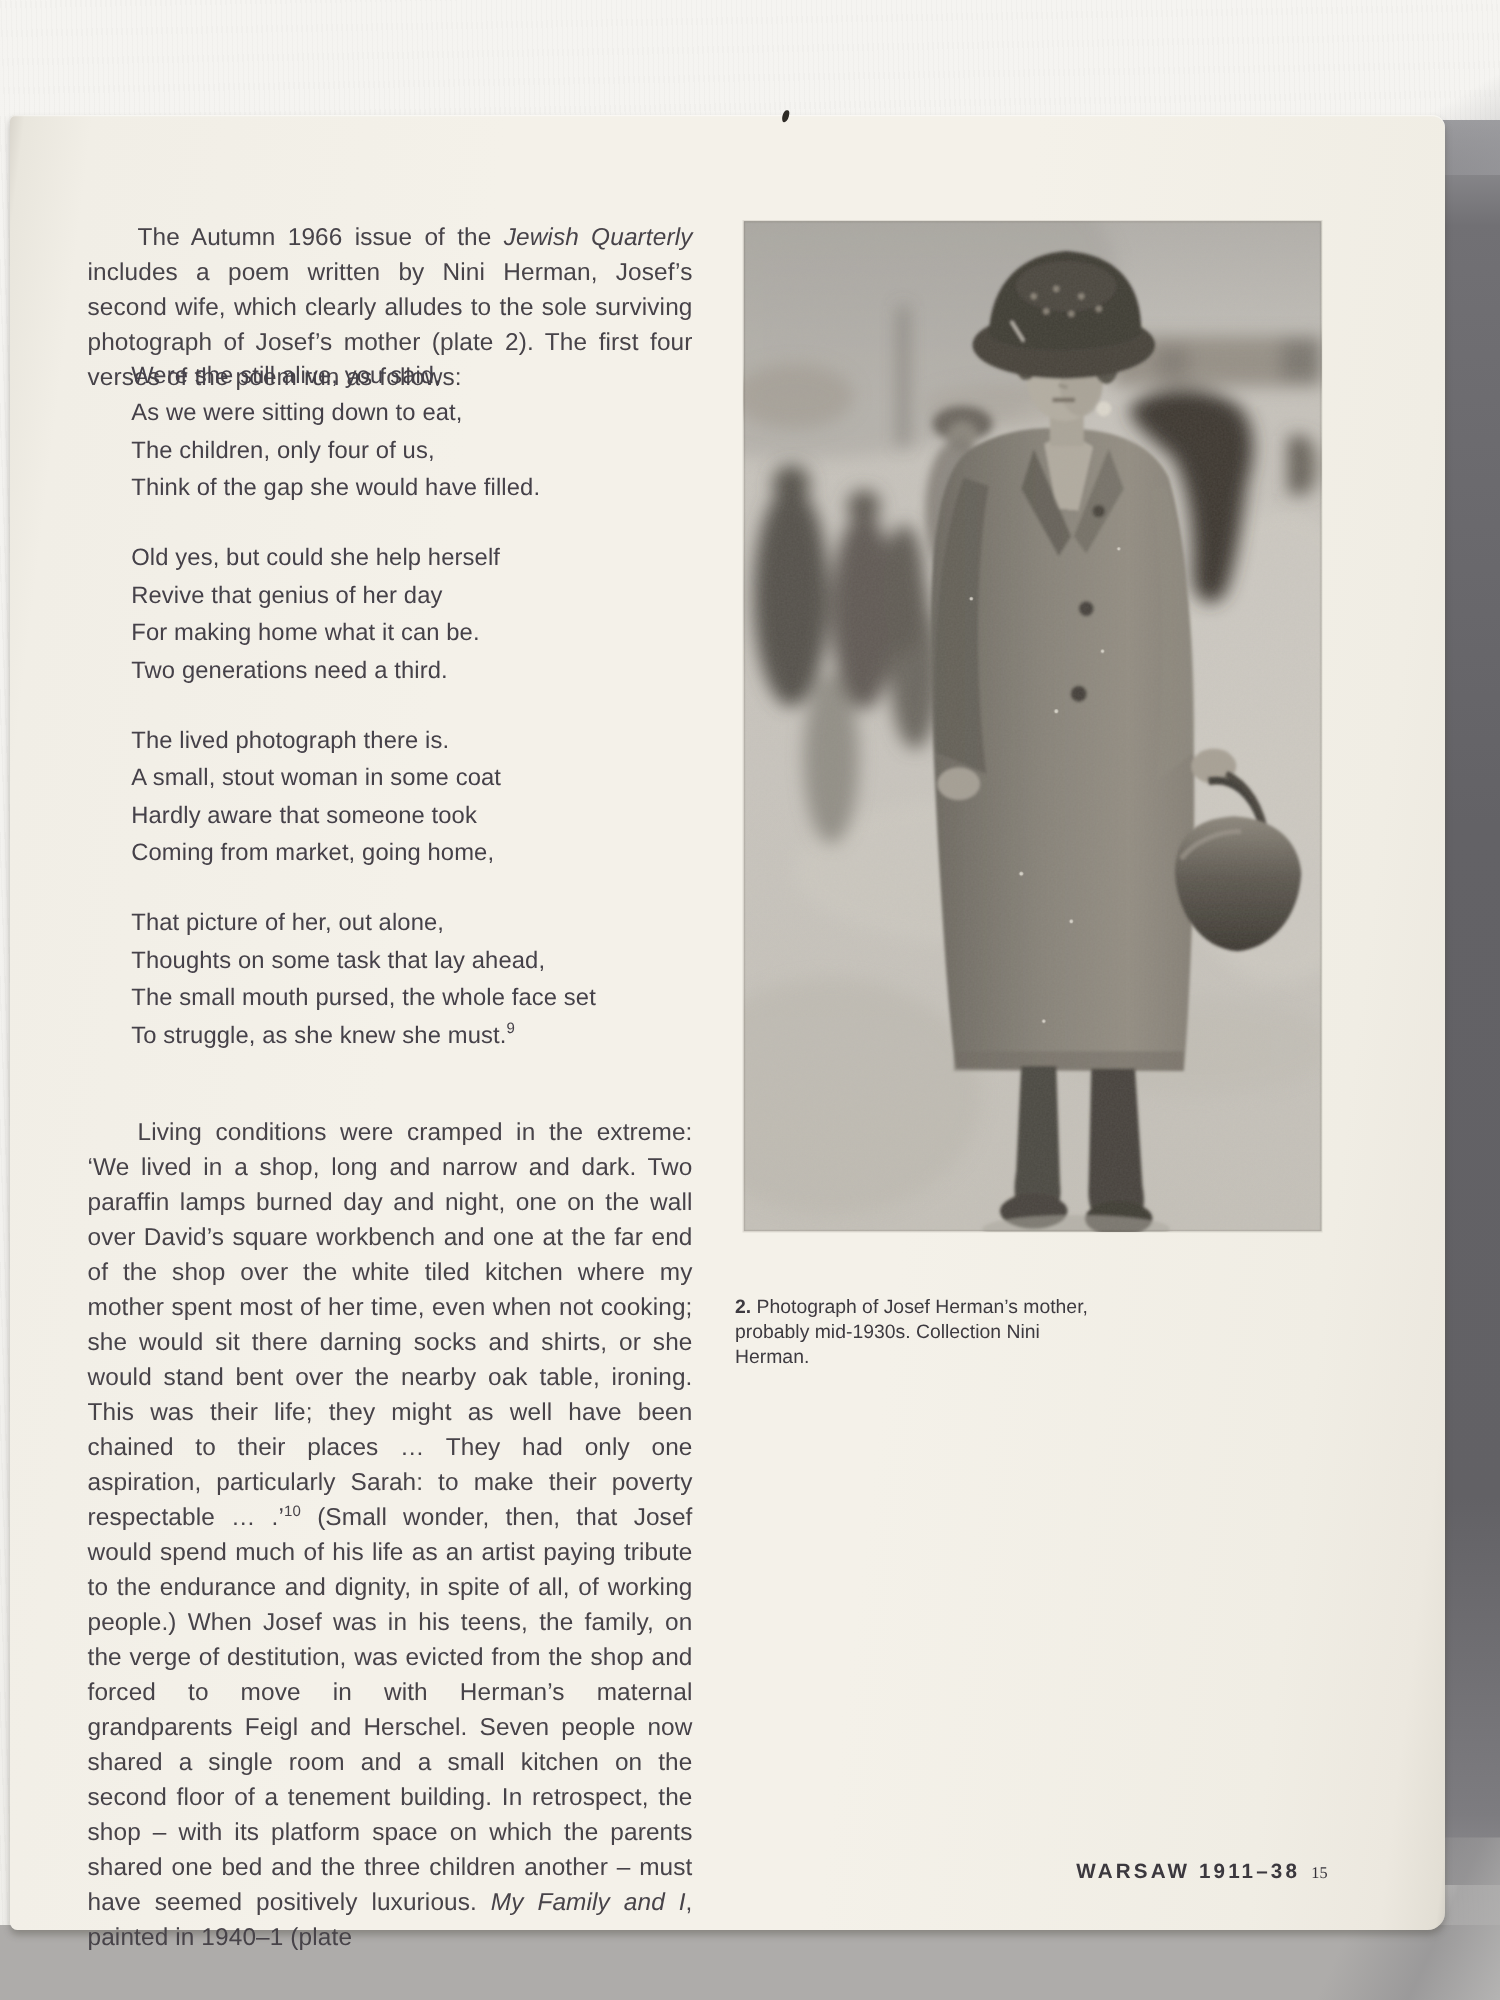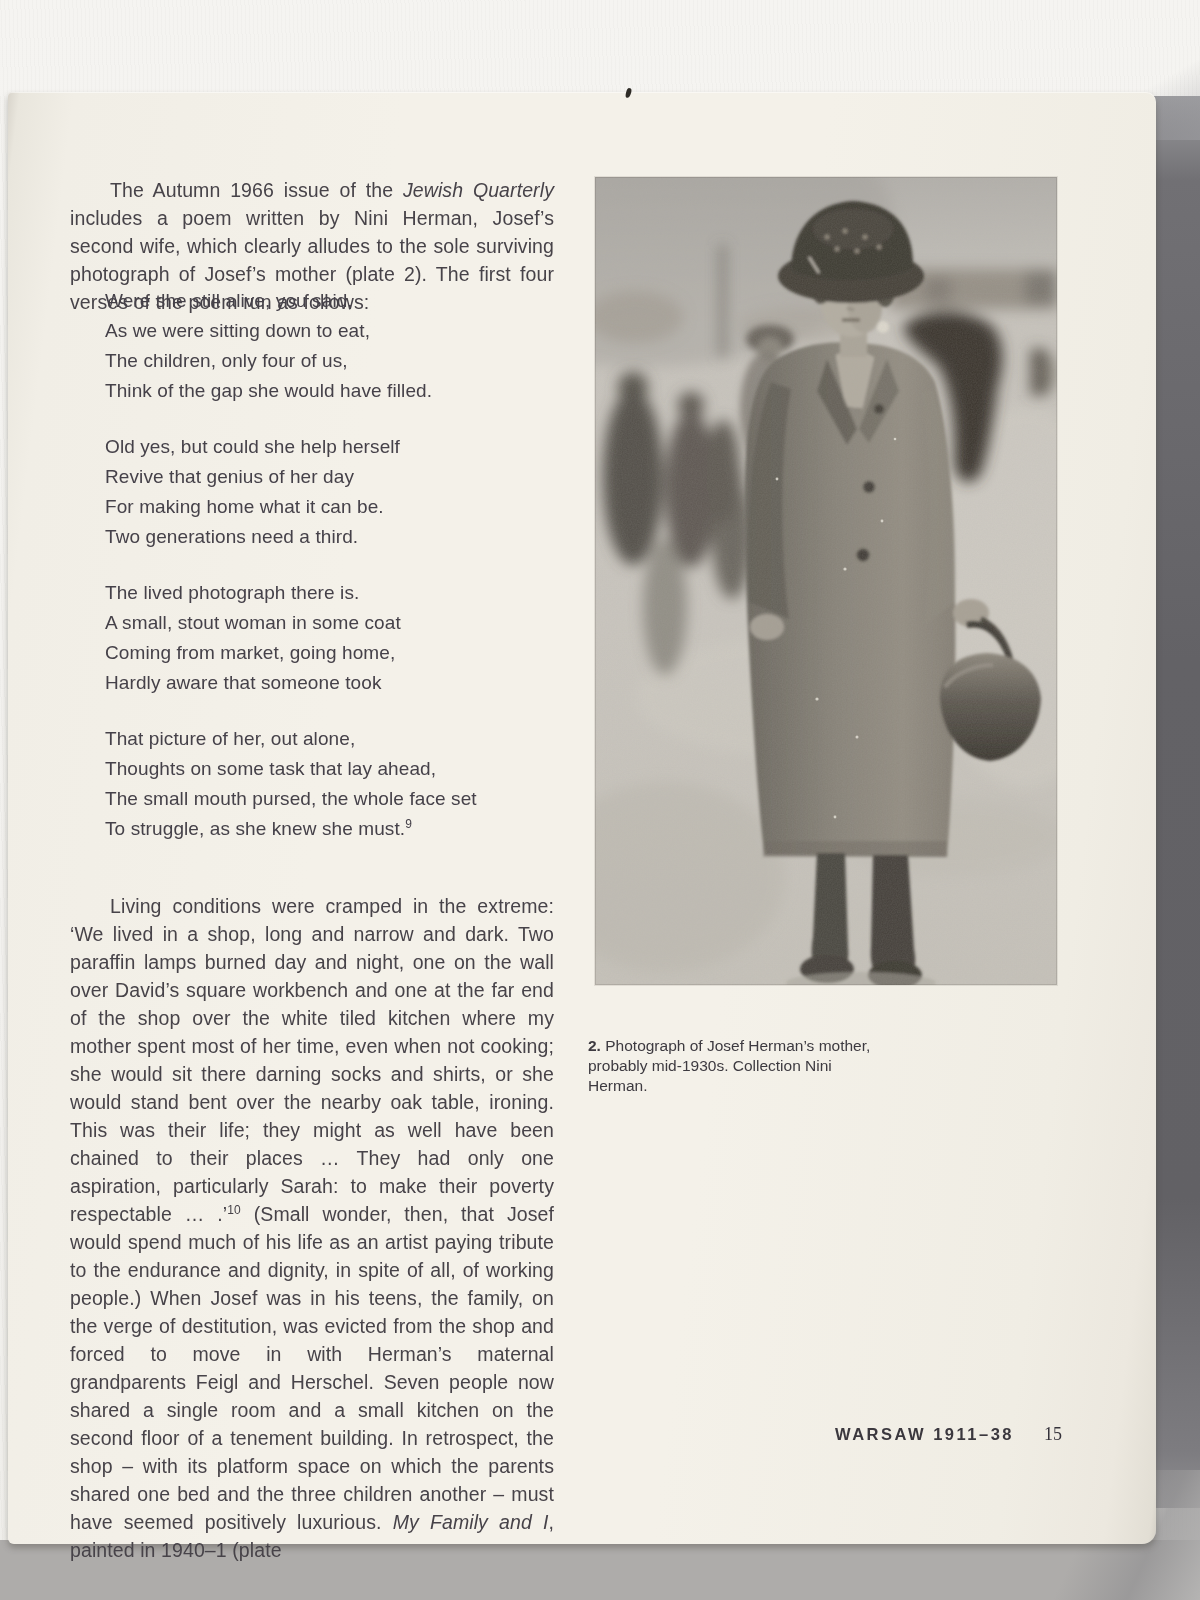--- a/index.html
+++ b/index.html
@@ -72,28 +72,28 @@
     background:#c7c3bc;
   }
   .photo-frame svg{display:block;}
   .caption{
     position:absolute;left:580px;top:928px;width:302px;
     font-size:15.5px;line-height:20px;color:#3d3a40;text-align:left;
   }
   .caption b{font-weight:bold;}
   
   .page-footer{
-    position:absolute;right:94px;top:1332px;
-    display:flex;align-items:baseline;gap:30px;color:#35323a;margin-left:13px;
+    position:absolute;right:94px;top:1396px;
+    display:flex;align-items:baseline;gap:9px;color:#35323a;margin-left:13px;
   }
   .running-head{
     font-weight:bold;font-size:16.5px;letter-spacing:2.5px;color:#3b383e;
   }
   .folio{
-    font-family:"Liberation Serif", serif;font-size:18px;color:#35323a;
+    font-family:"Liberation Serif", serif;font-size:13px;color:#35323a;
   }
 </style>
 </head>
 <body>
 
 <div class="backdrop-top"></div>
 <div class="backdrop-right"></div>
 <div class="backdrop-right-soft"></div>
 <div class="table-surface"></div>
 <div class="table-corner"></div>
@@ -111,22 +111,22 @@
     </div>
     <div class="verse">
       <div>Old yes, but could she help herself</div>
       <div>Revive that genius of her day</div>
       <div>For making home what it can be.</div>
       <div>Two generations need a third.</div>
     </div>
     <div class="verse">
       <div>The lived photograph there is.</div>
       <div>A small, stout woman in some coat</div>
+      <div>Hardly aware that someone took</div>
       <div>Coming from market, going home,</div>
-      <div>Hardly aware that someone took</div>
     </div>
     <div class="verse">
       <div>That picture of her, out alone,</div>
       <div>Thoughts on some task that lay ahead,</div>
       <div>The small mouth pursed, the whole face set</div>
       <div><span>To struggle, as she knew she must.</span><sup>9</sup></div>
     </div>
   </div>
 
   <p class="body-text body2"><span>Living conditions were cramped in the extreme: ‘We lived in a shop, long and narrow and dark. Two paraffin lamps burned day and night, one on the wall over David’s square workbench and one at the far end of the shop over the white tiled kitchen where my mother spent most of her time, even when not cooking; she would sit there darning socks and shirts, or she would stand bent over the nearby oak table, ironing. This was their life; they might as well have been chained to their places … They had only one aspiration, particularly Sarah: to make their poverty respectable … .’</span><sup>10</sup><span> (Small wonder, then, that Josef would spend much of his life as an artist paying tribute to the endurance and dignity, in spite of all, of working people.) When Josef was in his teens, the family, on the verge of destitution, was evicted from the shop and forced to move in with Herman’s maternal grandparents Feigl and Herschel. Seven people now shared a single room and a small kitchen on the second floor of a tenement building. In retrospect, the shop – with its platform space on which the parents shared one bed and the three children another – must have seemed positively luxurious. </span><span class="em">My Family and I</span><span>, painted in 1940–1 (plate</span></p>

